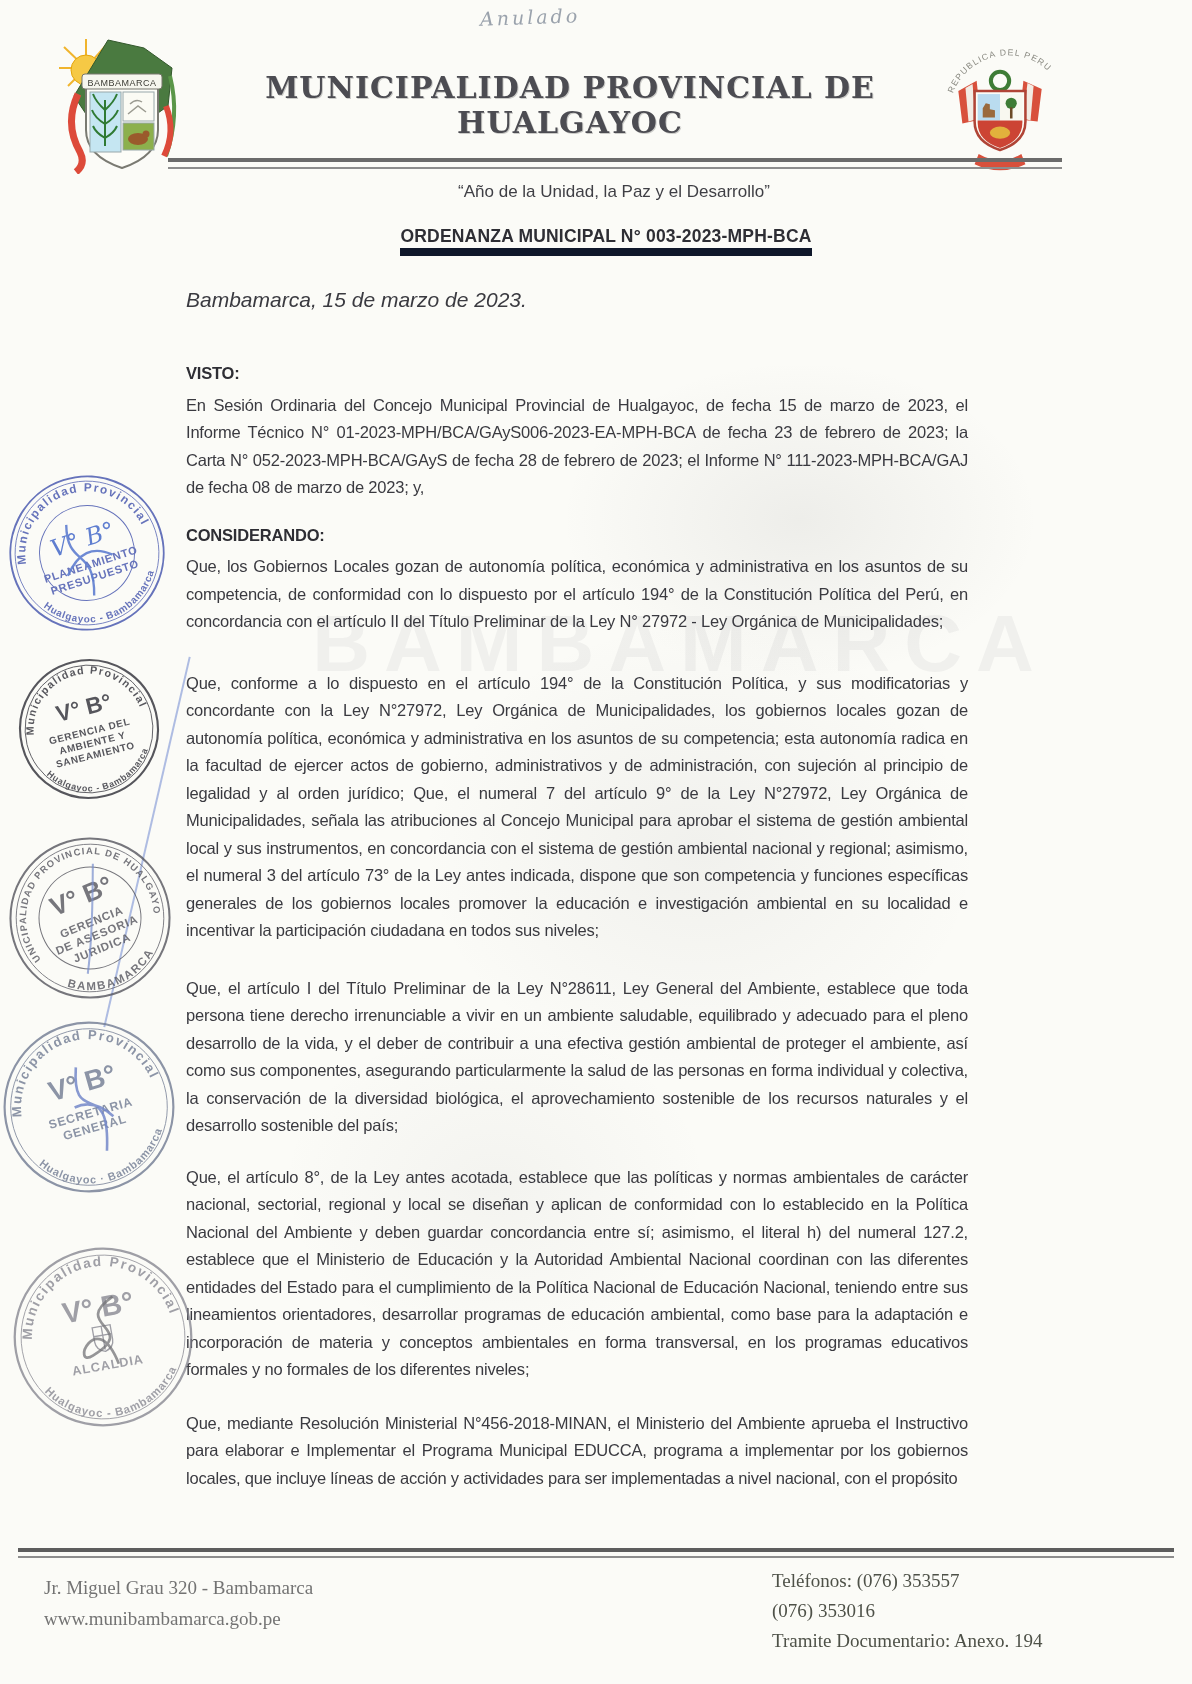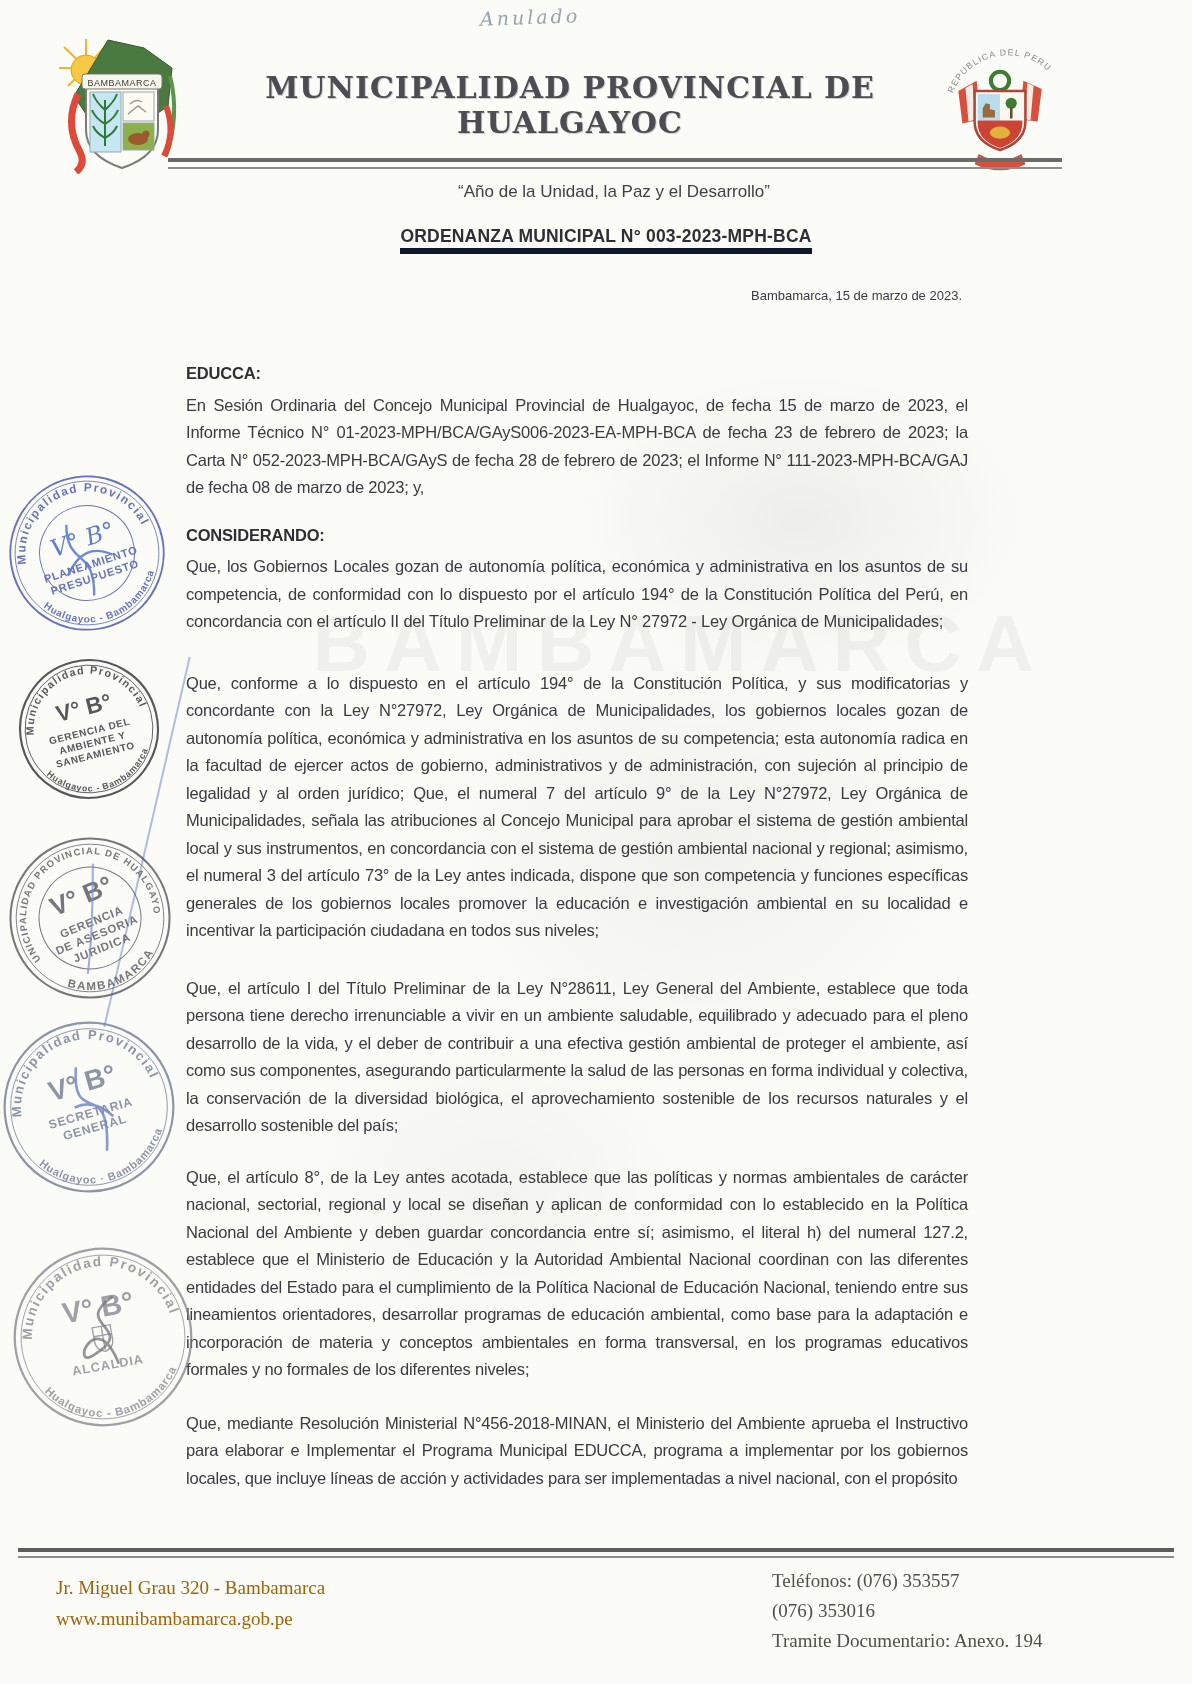--- a/index.html
+++ b/index.html
@@ -35,23 +35,23 @@
   .emblem-left{left:56px;top:34px;width:130px;}
   .emblem-right{left:938px;top:28px;width:122px;}
   .head-rule{
     position:absolute;left:168px;top:158px;width:894px;height:5px;
     border-top:4px solid #6b6b6b;border-bottom:2px solid #8d8d8d;
   }
   .motto{position:absolute;left:184px;top:182px;width:860px;text-align:center;font-size:17px;color:#3f3f45;}
   .ord-title{position:absolute;left:176px;top:226px;width:860px;text-align:center;}
   .ord-title span{
     display:inline-block;font-weight:bold;font-size:17.5px;color:#2e2e34;
-    border-bottom:6px solid #0f172a;padding-bottom:1px;letter-spacing:.2px;
-  }
-  .dateline{position:absolute;left:186px;top:288px;width:776px;text-align:right;font-size:13px;}
+    border-bottom:8px solid #0f172a;padding-bottom:1px;letter-spacing:.2px;
+  }
+  .dateline{position:absolute;left:186px;top:288px;width:776px;font-size:21px;font-style:italic;}
   
   .body-text{
     position:absolute;left:186px;top:334px;width:782px;
     font-size:16.5px;line-height:27.5px;text-align:justify;letter-spacing:-.2px;
   }
   .body-text .hd{font-weight:bold;color:#2e2e34;}
   .h-visto{margin-top:26px;}
   .p-visto{margin:4px 0 0;}
   .h-cons{margin-top:20px;}
   .p-c1{margin:4px 0 2px;}
@@ -75,22 +75,22 @@
   .penstroke{
     position:absolute;left:146px;top:652px;width:2px;height:380px;
     background:rgba(80,110,200,.45);transform:rotate(13deg);
   }
   
   .foot-rule{
     position:absolute;left:18px;top:1548px;width:1156px;height:4px;
     border-top:4px solid #5d5d5d;border-bottom:2px solid #8d8d8d;
   }
   .foot-left{
-    position:absolute;left:56px;top:1572px;font-family:"Liberation Serif",serif;
-    font-size:19px;color:#a16207;line-height:31px;
+    position:absolute;left:44px;top:1572px;font-family:"Liberation Serif",serif;
+    font-size:19px;color:#737373;line-height:31px;
   }
   .foot-right{
     position:absolute;left:772px;top:1566px;width:396px;font-family:"Liberation Serif",serif;
     font-size:19px;color:#4e5148;line-height:30px;
   }
   .foot-right .row{display:flex;justify-content:flex-start;}
 </style>
 </head>
 <body>
 
@@ -162,21 +162,21 @@
 
   <div class="motto">“Año de la Unidad, la Paz y el Desarrollo”</div>
 
   <div class="ord-title">
     <span>ORDENANZA MUNICIPAL N° 003-2023-MPH-BCA</span>
   </div>
 
   <div class="dateline">Bambamarca, 15 de marzo de 2023.</div>
 
   <div class="body-text">
-    <div class="hd h-visto">EDUCCA:</div>
+    <div class="hd h-visto">VISTO:</div>
     <p class="p-visto">En Sesión Ordinaria del Concejo Municipal Provincial de Hualgayoc, de fecha 15 de marzo de 2023, el Informe Técnico N° 01-2023-MPH/BCA/GAyS006-2023-EA-MPH-BCA de fecha 23 de febrero de 2023; la Carta N° 052-2023-MPH-BCA/GAyS de fecha 28 de febrero de 2023; el Informe N° 111-2023-MPH-BCA/GAJ de fecha 08 de marzo de 2023; y,</p>
     <div class="hd h-cons">CONSIDERANDO:</div>
     <p class="p-c1">Que, los Gobiernos Locales gozan de autonomía política, económica y administrativa en los asuntos de su competencia, de conformidad con lo dispuesto por el artículo 194° de la Constitución Política del Perú, en concordancia con el artículo II del Título Preliminar de la Ley N° 27972 - Ley Orgánica de Municipalidades;</p>
     <p class="p-c2">Que, conforme a lo dispuesto en el artículo 194° de la Constitución Política, y sus modificatorias y concordante con la Ley N°27972, Ley Orgánica de Municipalidades, los gobiernos locales gozan de autonomía política, económica y administrativa en los asuntos de su competencia; esta autonomía radica en la facultad de ejercer actos de gobierno, administrativos y de administración, con sujeción al principio de legalidad y al orden jurídico; Que, el numeral 7 del artículo 9° de la Ley N°27972, Ley Orgánica de Municipalidades, señala las atribuciones al Concejo Municipal para aprobar el sistema de gestión ambiental local y sus instrumentos, en concordancia con el sistema de gestión ambiental nacional y regional; asimismo, el numeral 3 del artículo 73° de la Ley antes indicada, dispone que son competencia y funciones específicas generales de los gobiernos locales promover la educación e investigación ambiental en su localidad e incentivar la participación ciudadana en todos sus niveles;</p>
     <p class="p-c3">Que, el artículo I del Título Preliminar de la Ley N°28611, Ley General del Ambiente, establece que toda persona tiene derecho irrenunciable a vivir en un ambiente saludable, equilibrado y adecuado para el pleno desarrollo de la vida, y el deber de contribuir a una efectiva gestión ambiental de proteger el ambiente, así como sus componentes, asegurando particularmente la salud de las personas en forma individual y colectiva, la conservación de la diversidad biológica, el aprovechamiento sostenible de los recursos naturales y el desarrollo sostenible del país;</p>
     <p class="p-c4">Que, el artículo 8°, de la Ley antes acotada, establece que las políticas y normas ambientales de carácter nacional, sectorial, regional y local se diseñan y aplican de conformidad con lo establecido en la Política Nacional del Ambiente y deben guardar concordancia entre sí; asimismo, el literal h) del numeral 127.2, establece que el Ministerio de Educación y la Autoridad Ambiental Nacional coordinan con las diferentes entidades del Estado para el cumplimiento de la Política Nacional de Educación Nacional, teniendo entre sus lineamientos orientadores, desarrollar programas de educación ambiental, como base para la adaptación e incorporación de materia y conceptos ambientales en forma transversal, en los programas educativos formales y no formales de los diferentes niveles;</p>
     <p class="p-c5">Que, mediante Resolución Ministerial N°456-2018-MINAN, el Ministerio del Ambiente aprueba el Instructivo para elaborar e Implementar el Programa Municipal EDUCCA, programa a implementar por los gobiernos locales, que incluye líneas de acción y actividades para ser implementadas a nivel nacional, con el propósito</p>
   </div>
 
   <div class="penstroke"></div>

